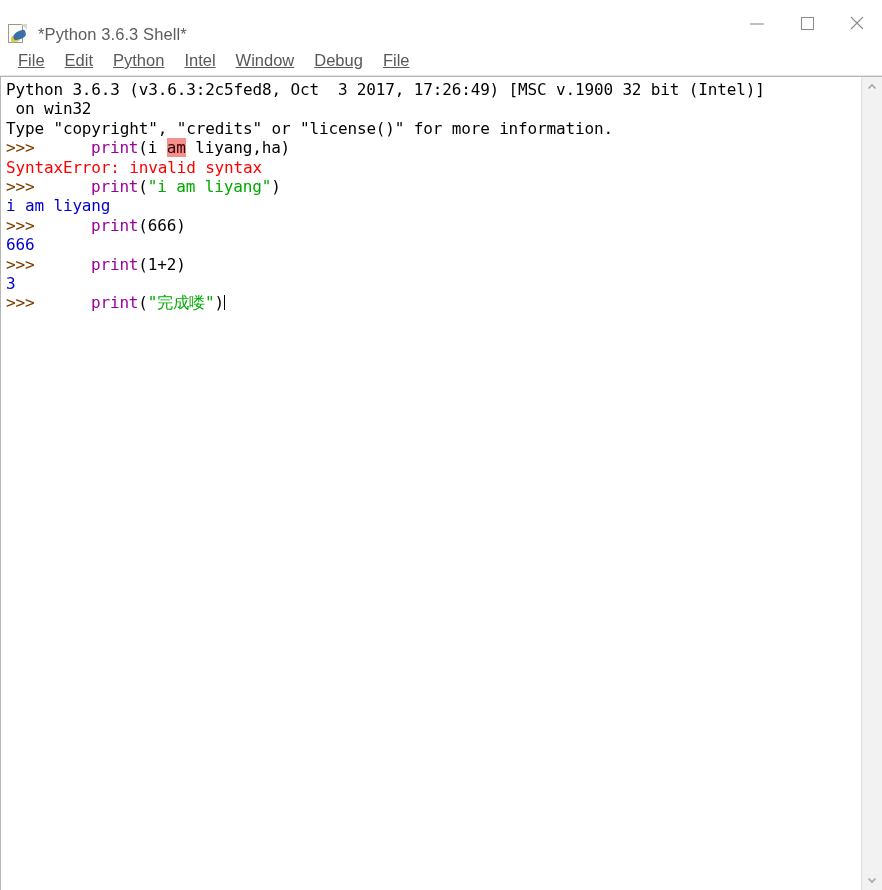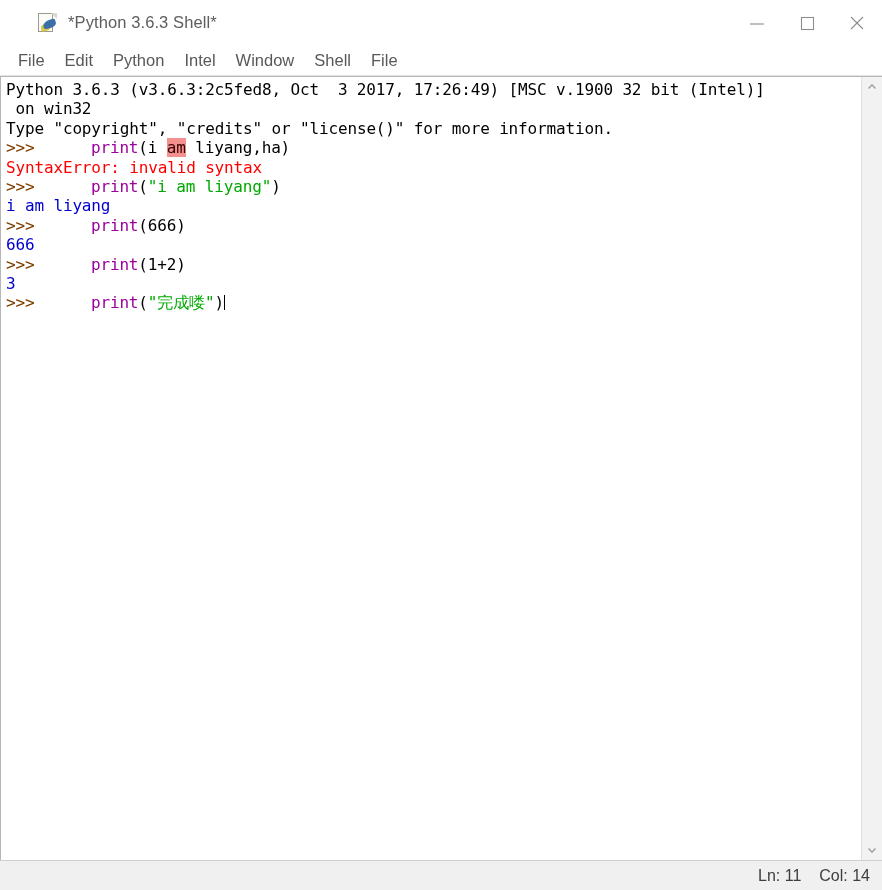--- a/index.html
+++ b/index.html
@@ -23,23 +23,22 @@
     display: flex;
     flex-direction: column;
   }
 
   
   .titlebar {
     height: 45px;
     min-height: 45px;
     background: #ffffff;
     display: flex;
-    align-items: center;
-    position: relative;
-    padding-left: 30px;
+    align-items: flex-end;
+    position: relative;
   }
   .title-left {
     display: flex;
     align-items: center;
     padding-left: 7px;
   }
   .app-icon {
     width: 22px;
     height: 22px;
     position: relative;
@@ -112,20 +111,21 @@
     padding-left: 8px;
     box-sizing: border-box;
   }
   .menu-item {
     font-size: 16.5px;
     color: #585858;
     padding: 0 10px;
     line-height: 26px;
     white-space: nowrap;
     cursor: default;
+    text-decoration: underline;
   }
 
   
   .console-wrap {
     flex: 1 1 auto;
     position: relative;
     display: flex;
     overflow: hidden;
     background: #ffffff;
     border-top: 1px solid #b6b6b6;
@@ -240,39 +240,35 @@
       </div>
     </div>
   </div>
 
   <div class="menubar">
     <div class="menu-item">File</div>
     <div class="menu-item">Edit</div>
     <div class="menu-item">Python</div>
     <div class="menu-item">Intel</div>
     <div class="menu-item">Window</div>
-    <div class="menu-item">Shell</div>
+    <div class="menu-item">Debug</div>
     <div class="menu-item">File</div>
   </div>
 
   <div class="console-wrap">
     <div class="console" id="console-output"><div class="cline"><span class="tok-plain">Python 3.6.3 (v3.6.3:2c5fed8, Oct  3 2017, 17:26:49) [MSC v.1900 32 bit (Intel)]</span></div><div class="cline"><span class="tok-plain"> on win32</span></div><div class="cline"><span class="tok-plain">Type </span><span class="tok-plain">"copyright"</span><span class="tok-plain">, </span><span class="tok-plain">"credits"</span><span class="tok-plain"> or </span><span class="tok-plain">"license()"</span><span class="tok-plain"> for more information.</span></div><div class="cline"><span class="tok-prompt">&gt;&gt;&gt; </span><span class="tok-kw">print</span><span class="tok-plain">(i </span><span class="tok-hl">am</span><span class="tok-plain"> liyang,ha)</span></div><div class="cline"><span class="tok-err">SyntaxError: invalid syntax</span></div><div class="cline"><span class="tok-prompt">&gt;&gt;&gt; </span><span class="tok-kw">print</span><span class="tok-plain">(</span><span class="tok-str">"i am liyang"</span><span class="tok-plain">)</span></div><div class="cline"><span class="tok-out">i am liyang</span></div><div class="cline"><span class="tok-prompt">&gt;&gt;&gt; </span><span class="tok-kw">print</span><span class="tok-plain">(666)</span></div><div class="cline"><span class="tok-out">666</span></div><div class="cline"><span class="tok-prompt">&gt;&gt;&gt; </span><span class="tok-kw">print</span><span class="tok-plain">(1+2)</span></div><div class="cline"><span class="tok-out">3</span></div><div class="cline"><span class="tok-prompt">&gt;&gt;&gt; </span><span class="tok-kw">print</span><span class="tok-plain">(</span><span class="tok-str">"完成喽"</span><span class="tok-plain">)</span><span class="cursor-block"></span></div></div>
     <div class="vscroll">
       <div class="sb-arrow">
         <svg width="12" height="12" viewBox="0 0 12 12">
             <polyline points="2.5,7.5 6,4 9.5,7.5"></polyline>
           </svg>
       </div>
       <div class="sb-track"></div>
       <div class="sb-arrow">
         <svg width="12" height="12" viewBox="0 0 12 12">
             <polyline points="2.5,4.5 6,8 9.5,4.5"></polyline>
           </svg>
       </div>
     </div>
   </div>
 
-  <div class="statusbar">
-    <div class="status-cell">Ln: 11</div>
-    <div class="status-cell">Col: 14</div>
-  </div>
 
 </div>
 
 </body></html>

